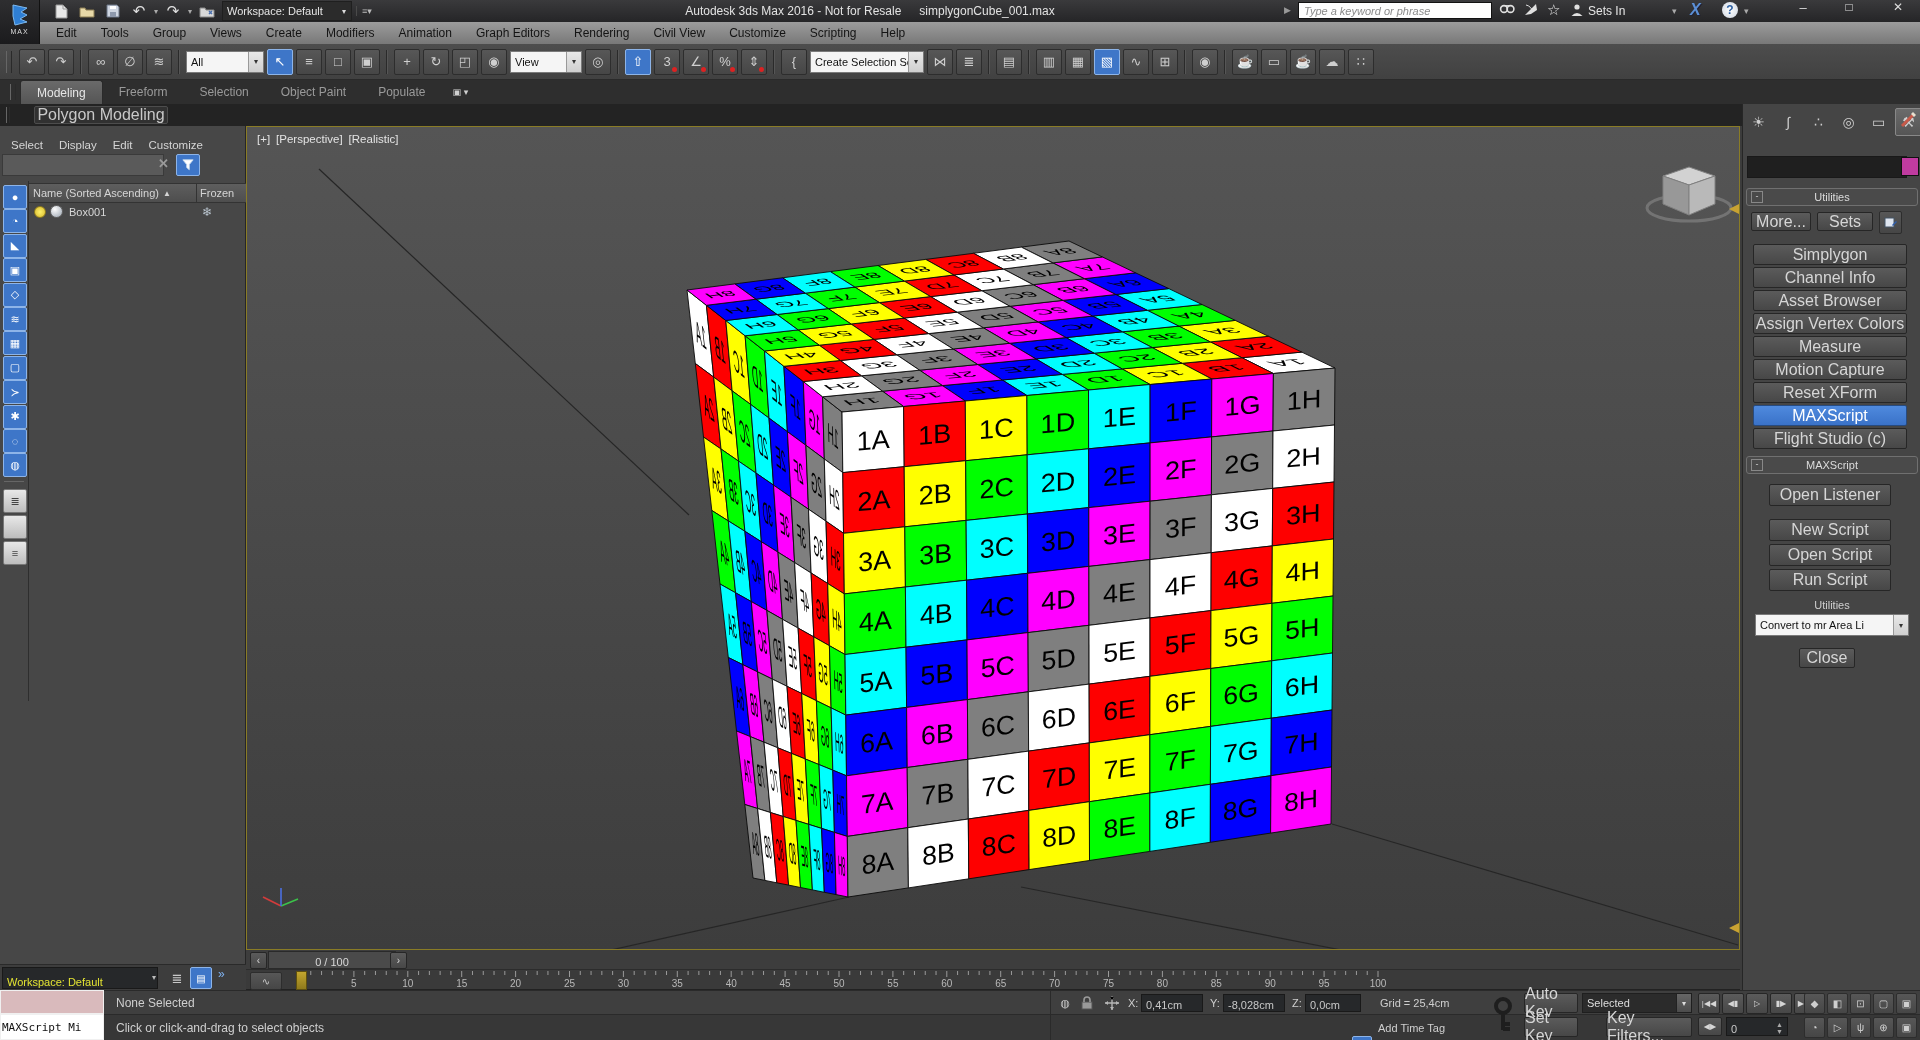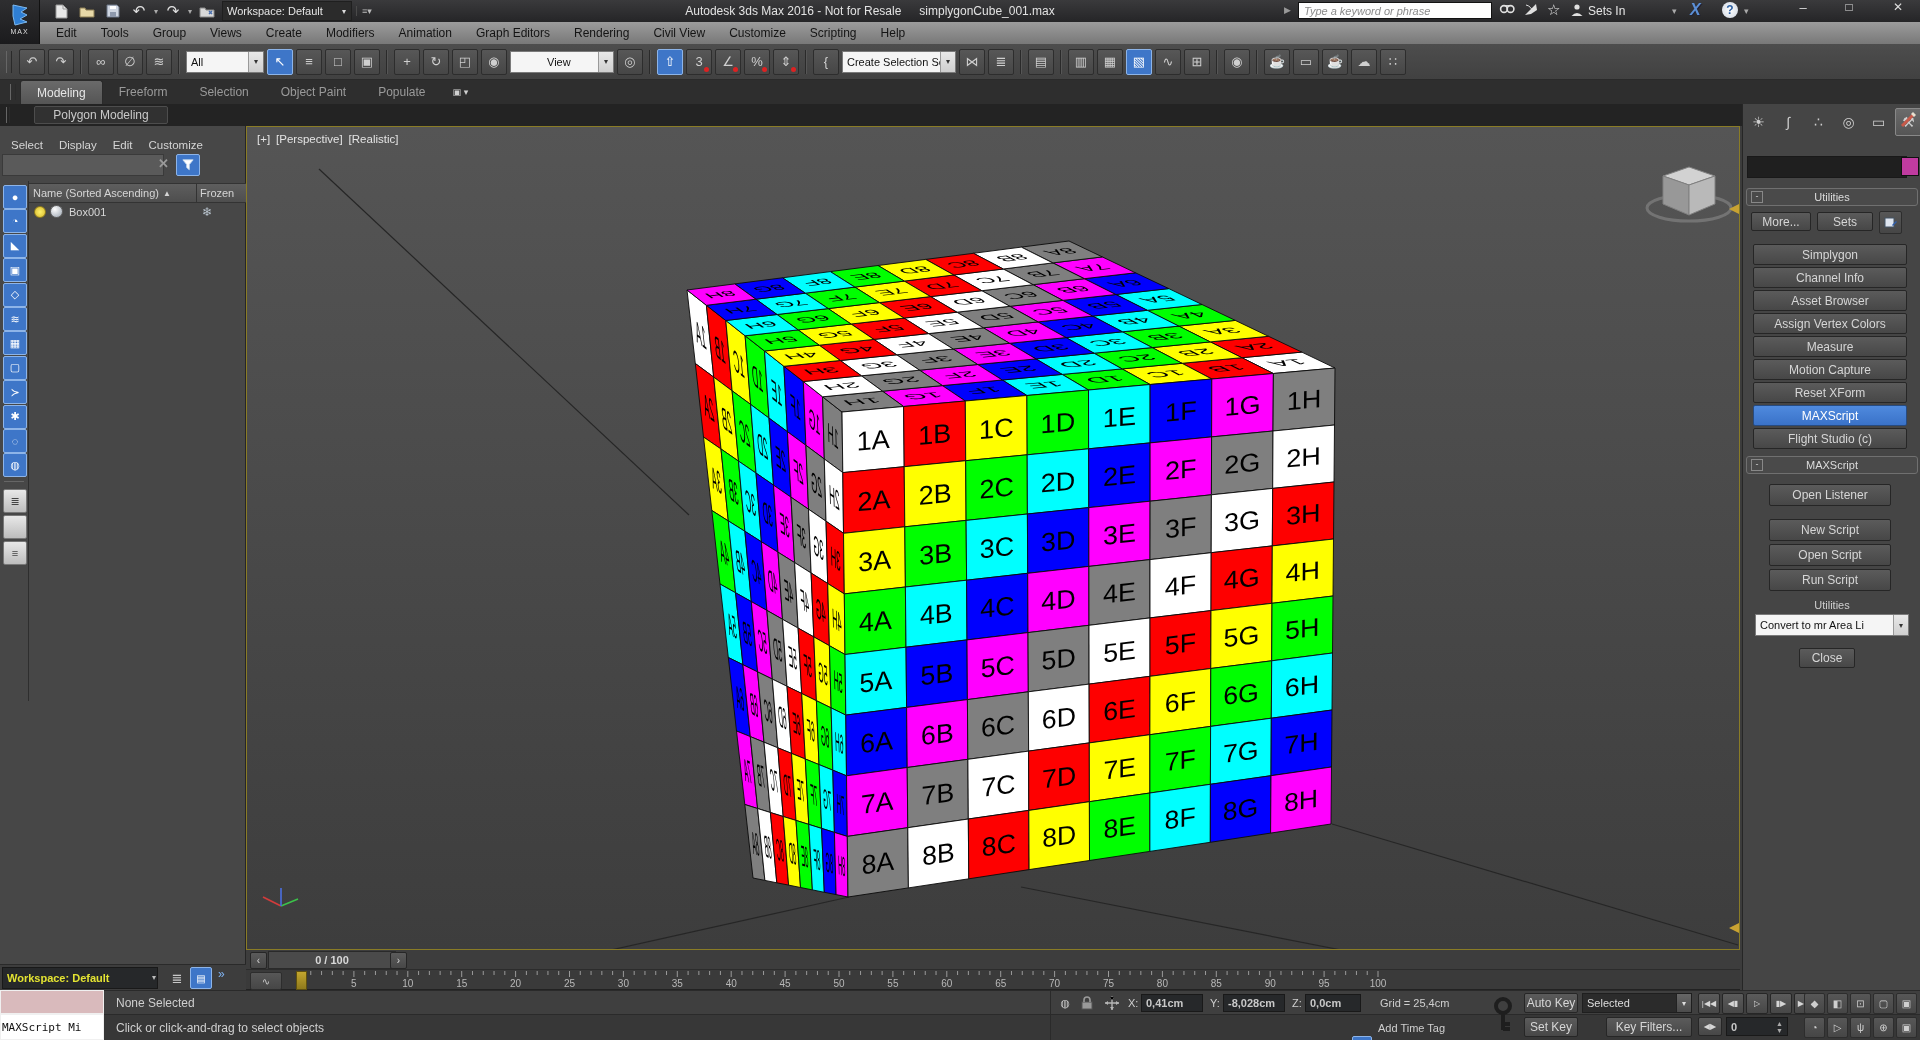--- a/index.html
+++ b/index.html
@@ -9,31 +9,31 @@
   
   .ic{display:flex;align-items:center;justify-content:center;width:24px;height:24px;
     background:linear-gradient(#575757,#464646);border:1px solid #2d2d2d;border-radius:2px;
     color:#cfcfcf;font-size:13px;position:relative;flex:0 0 auto;}
   .ic.on{background:#3e76c8;border-color:#8db4e8;color:#fff;}
   .ic .dot{position:absolute;right:2px;bottom:2px;width:5px;height:5px;border-radius:50%;background:#d22;}
   .ic.flat{background:none;border-color:transparent;}
   .sep{width:1px;height:24px;background:#2a2a2a;border-right:1px solid #565656;margin:0 3px;flex:0 0 auto;}
   
   .btn{display:flex;align-items:center;justify-content:center;background:linear-gradient(#5b5b5b,#474747);
-    border:1px solid #262626;border-radius:2px;color:#d6d6d6;font-size:12px;}
+    border:1px solid #262626;border-radius:2px;color:#d6d6d6;font-size:16px;}
   .btn.on{background:linear-gradient(#4f8ade,#3a72c8);color:#fff;border-color:#274b80;}
   
   .combo{display:flex;align-items:center;height:20px;border:1px solid #1f1f1f;background:#2b2b2b;color:#ddd;font-size:11px;}
   .combo .cv{flex:1;padding:0 4px;overflow:hidden;white-space:nowrap;}
   .combo .ca{width:14px;align-self:stretch;display:flex;align-items:center;justify-content:center;
     background:linear-gradient(#666,#4c4c4c);border-left:1px solid #222;font-size:8px;color:#ddd;}
   .combo.light{background:#f5f5f5;color:#111;border-color:#7a7a7a;}
   .combo.light .ca{background:linear-gradient(#e8e8e8,#cfcfcf);color:#333;border-left:1px solid #999;}
-  .field{display:flex;align-items:center;background:#26282a;border:1px solid #191919;color:#c8c8c8;
-    font-size:11px;padding:0 4px;white-space:nowrap;font-weight:bold;}
+  .field{display:flex;align-items:flex-end;background:#26282a;border:1px solid #191919;color:#c8c8c8;
+    font-size:11px;padding:0 4px;white-space:nowrap;}
   .lbl{font-size:11px;color:#cfcfcf;white-space:nowrap;}
   .menu-item{padding:0 12px;color:#141414;font-size:12px;height:22px;display:flex;align-items:center;cursor:default;}
   .rtab{padding:0 16px;height:24px;display:flex;align-items:center;color:#9a9a9a;font-size:12px;}
   .rtab.on{background:linear-gradient(#6a6a6a,#545454);border-radius:3px 3px 0 0;color:#e6e6e6;border:1px solid #2a2a2a;border-bottom:none;}
   .rollhead{position:absolute;height:16px;border:1px solid #707070;border-radius:3px;background:#4a4a4a;
     display:flex;align-items:center;justify-content:center;font-size:11px;color:#dcdcdc;}
   .rollhead .mín{position:absolute;left:4px;top:2px;width:10px;height:10px;border:1px solid #888;
     font-size:9px;line-height:8px;text-align:center;color:#ccc;}
   .pbtn{position:absolute;left:10px;width:152px;height:19px;}
   .grip{width:4px;height:22px;border-left:1px solid #666;border-right:1px solid #2a2a2a;margin-right:4px;}
@@ -146,21 +146,21 @@
     </span>
     <span class="ic on">↖</span>
     <span class="ic">≡</span>
     <span class="ic">□</span>
     <span class="ic">▣</span>
     <span class="sep"></span>
     <span class="ic">+</span>
     <span class="ic">↻</span>
     <span class="ic">◰</span>
     <span class="ic">◉</span>
-    <span class="combo light" style="width: 70px; padding-left: 32px;">
+    <span class="combo light" style="width: 70px;">
       <span class="cv">View</span>
       <span class="ca">▾</span>
     </span>
     <span class="ic">◎</span>
     <span class="sep"></span>
     <span class="ic on">⇧</span>
     <span class="ic">3<span class="dot"></span></span>
     <span class="ic">∠<span class="dot"></span></span>
     <span class="ic">%<span class="dot"></span></span>
     <span class="ic">⇕<span class="dot"></span></span>

